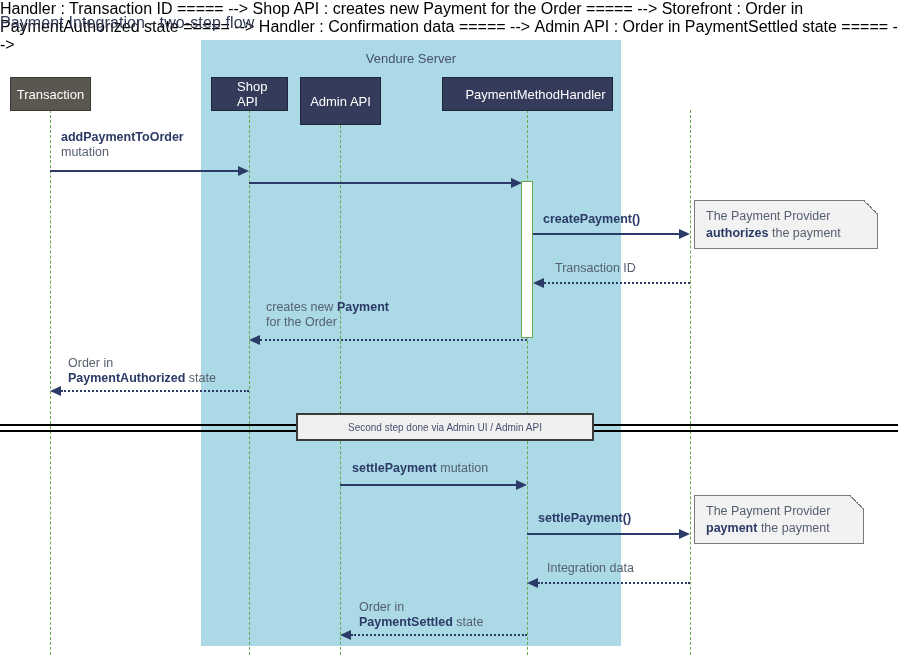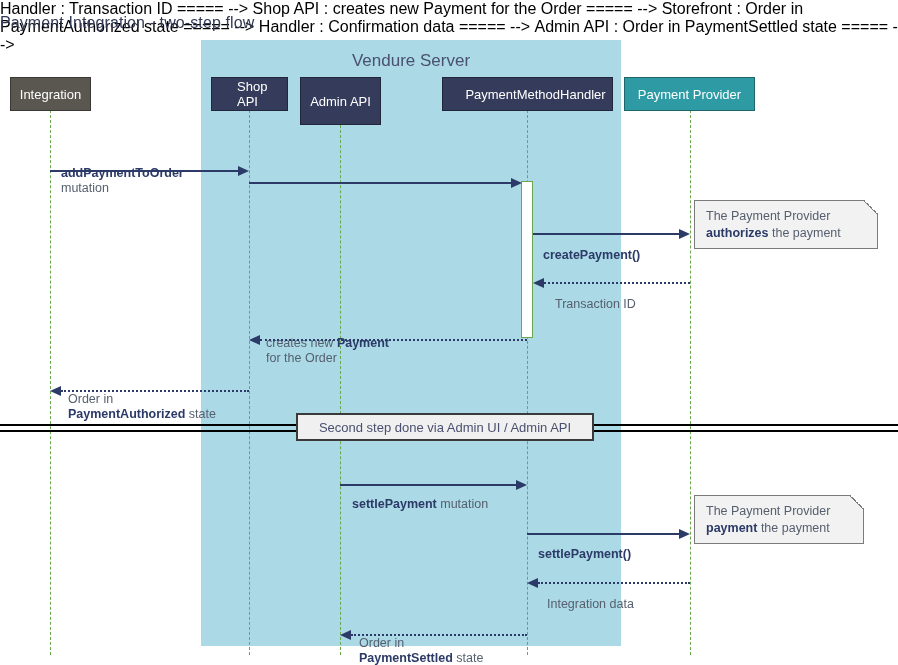--- a/index.html
+++ b/index.html
@@ -10,21 +10,21 @@
   .diagram-title{
     position:absolute;left:0;top:14px;width:898px;text-align:left;
     font-size:16px;color:#333a56;font-weight:normal;letter-spacing:.1px;
   }
 
   
   .group-box{
     position:absolute;background:#abd9e6;
   }
   .group-label{
-    position:absolute;font-size:17px;color:#4a5070;text-align:center;
+    position:absolute;font-size:13px;color:#4a5070;text-align:center;
   }
 
   
   .lifeline{
     position:absolute;width:0;border-left:1px dashed #6aa84f;
   }
 
   
   .participant{
     position:absolute;box-sizing:border-box;
@@ -49,21 +49,21 @@
     border-top:2px dotted #2b3a67;
   }
   .arrow-head{
     position:absolute;width:0;height:0;
     border-top:5px solid transparent;border-bottom:5px solid transparent;
   }
   .arrow-right{border-left:11px solid #2b3a67;}
   .arrow-left{border-right:11px solid #2b3a67;}
 
   .msg-label{
-    position:absolute;font-size:12.5px;color:#555f6e;line-height:15px;white-space:nowrap;margin-top:36px;
+    position:absolute;font-size:12.5px;color:#555f6e;line-height:15px;white-space:nowrap;
   }
   .msg-label b{color:#2b3a67;font-weight:bold;}
 
   
   .note{
     position:absolute;background:#f2f2f2;border:1px solid #7b7b7b;box-sizing:border-box;
     font-size:12.5px;color:#555f6e;line-height:17px;
     padding:7px 10px 7px 11px;
   }
   .note b{color:#2b3a67;font-weight:bold;margin-top:12px;}
@@ -72,21 +72,21 @@
     background:linear-gradient(225deg,#ffffff 0 50%,#7b7b7b 50% calc(50% + 1px),#f2f2f2 calc(50% + 1px) 100%);
   }
 
   
   .divider-rule{
     position:absolute;left:0;width:898px;height:0;border-top:2px solid #000000;
   }
   .divider-box{
     position:absolute;background:#f0f0f0;border:2px solid #3a3a3a;box-sizing:border-box;
     display:flex;align-items:center;justify-content:center;
-    font-size:13px;color:#4a5070;
+    font-size:10px;color:#4a5070;
   }
 </style>
 </head>
 <body>
 
 <div id="canvas">
 
   
   <div class="diagram-title">Payment Integration - two-step flow</div>
 
@@ -96,33 +96,30 @@
 
   
   <div class="lifeline" style="left:50px;top:110px;height:545px;"></div>
   <div class="lifeline" style="left:249px;top:110px;height:545px;"></div>
   <div class="lifeline" style="left:340px;top:110px;height:545px;"></div>
   <div class="lifeline" style="left:527px;top:110px;height:545px;"></div>
   <div class="lifeline" style="left:690px;top:110px;height:545px;"></div>
 
   
   <div class="participant p-storefront" style="left:10px;top:77px;width:81px;height:34px;">
-    <span>Integration</span>
+    <span>Transaction</span>
   </div>
   <div class="participant p-api" style="left:211px;top:77px;width:77px;height:34px;padding-left:25px;">
     <span>Shop API</span>
   </div>
   <div class="participant p-api" style="left:300px;top:77px;width:81px;height:48px;">
     <span>Admin API</span>
   </div>
   <div class="participant p-api" style="left:442px;top:77px;width:171px;height:34px;padding-left:16px;">
     <span>PaymentMethodHandler</span>
-  </div>
-  <div class="participant p-provider" style="left:624px;top:77px;width:131px;height:34px;">
-    <span>Payment Provider</span>
   </div>
 
   
   <div class="activation" style="left:521px;top:181px;width:12px;height:157px;"></div>
 
   
   <div class="msg-label" style="left:61px;top:130px;">
     <b>addPaymentToOrder</b><br>
     <span>mutation</span>
   </div>

